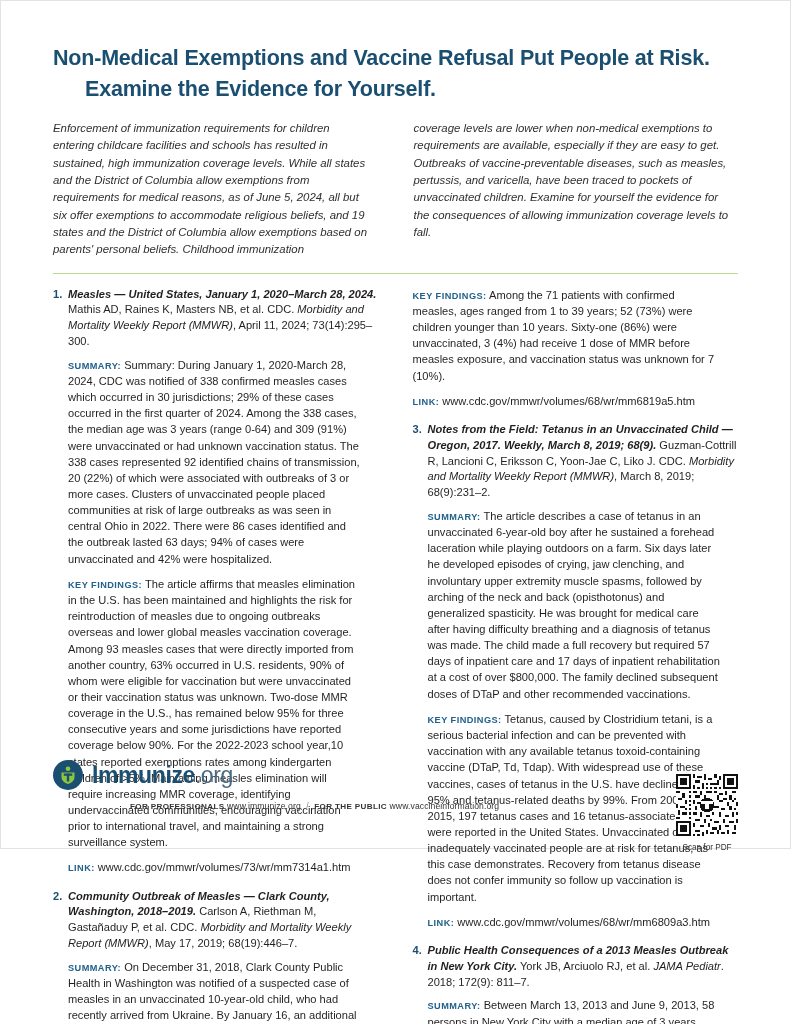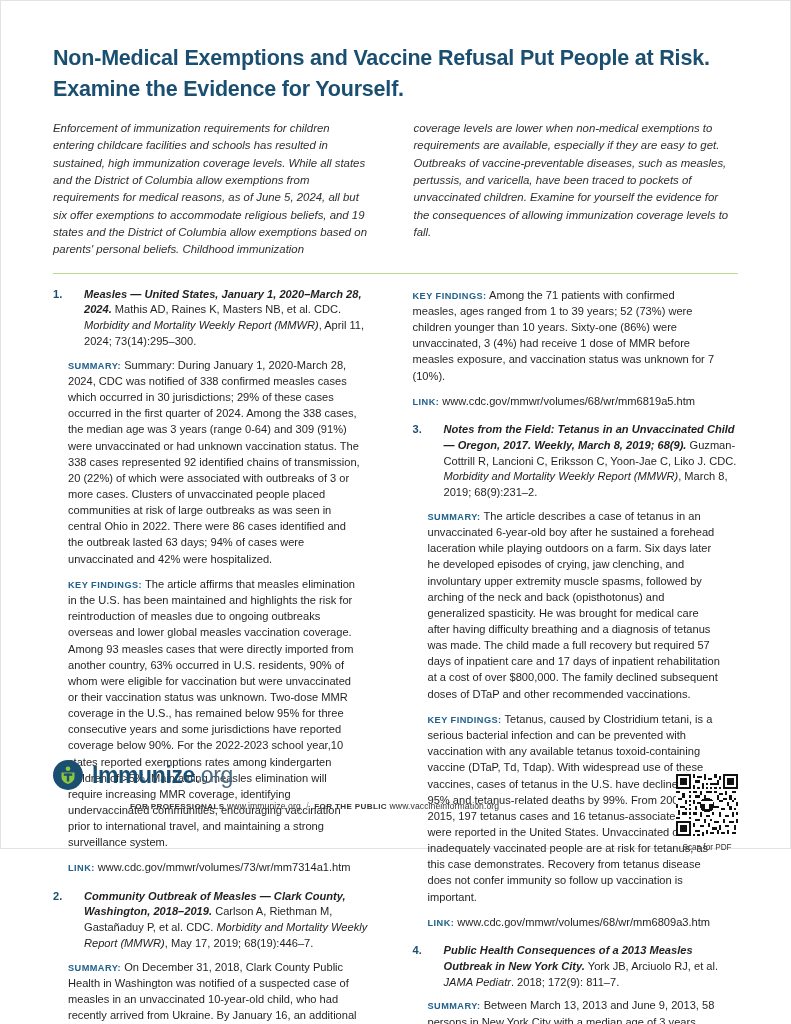--- a/index.html
+++ b/index.html
@@ -29,21 +29,21 @@
   }
   .doc-title {
     font-family: "Liberation Sans", sans-serif;
     font-size: 21.5px;
     font-weight: bold;
     line-height: 1.42;
     color: #1b4f72;
     letter-spacing: -0.2px;
     margin: 0;
   }
-  .doc-title .line2 { display: block; }
+  .doc-title .line2 { display: block; margin-left: 32px; }
 
   
   .intro {
     display: flex;
     gap: 44px;
     padding: 16px 60px 0 52px;
   }
   .intro-col {
     flex: 1 1 0;
     font-style: italic;
@@ -85,21 +85,21 @@
     padding-top: 0px;
   }
   .entry-body {
     flex: 1 1 auto;
     min-width: 0;
   }
   .cite {
     font-size: 11.1px;
     line-height: 1.42;
     color: #231f20;
-    margin: 0 0 7px 16px;
+    margin: 0 0 7px 0;
   }
   .cite .t {
     font-weight: bold;
     font-style: italic;
   }
   .cite .jr { font-style: italic; }
 
   .block {
     font-size: 11.1px;
     line-height: 1.455;

